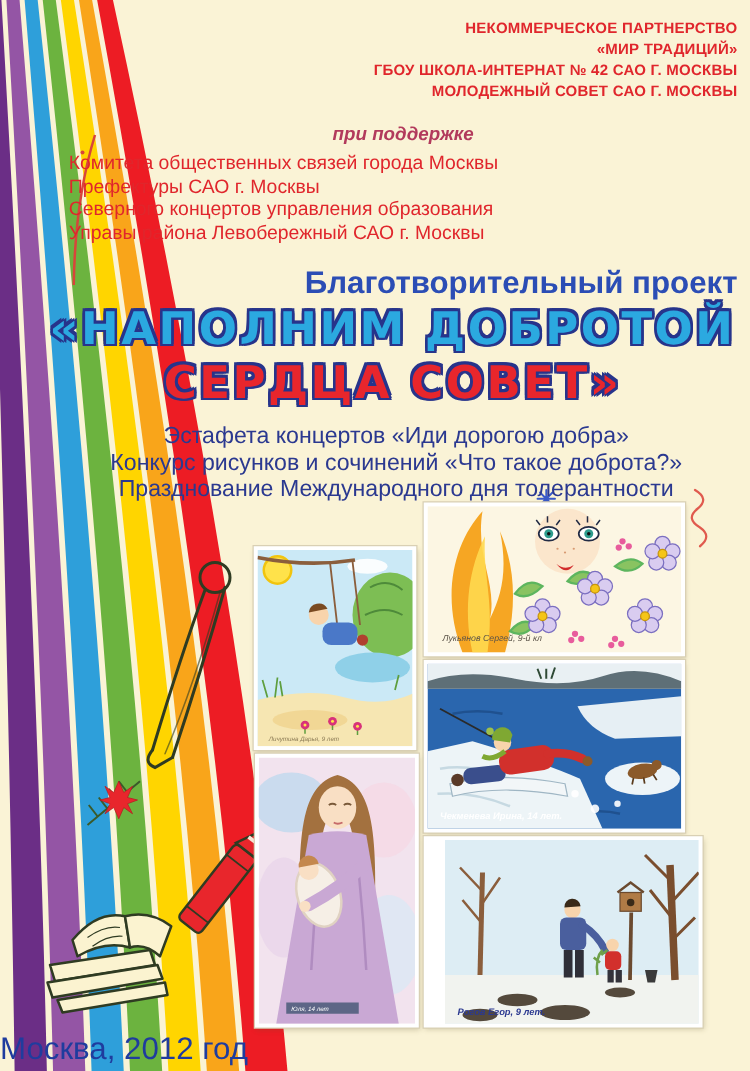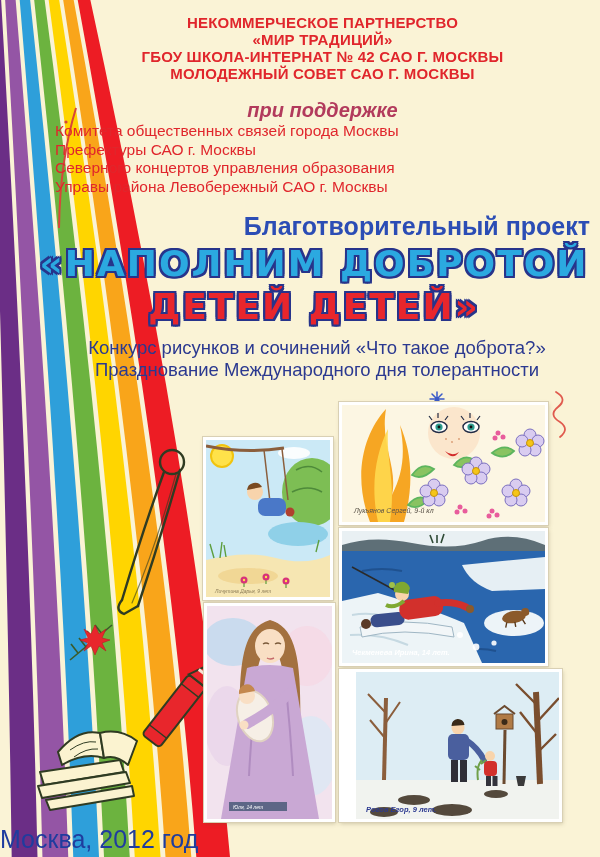--- a/index.html
+++ b/index.html
@@ -1,23 +1,23 @@
 <!DOCTYPE html>
 <html><head>
 <meta charset="utf-8">
 <style>
   html,body{margin:0;padding:0;background:#FAF3D6;}
   .poster{position:relative;width:600px;height:857px;background:#FAF3D6;overflow:hidden;
           font-family:"Liberation Sans",sans-serif;}
   svg.bgart{position:absolute;left:0;top:0;width:600px;height:857px;}
 
-  .hdr{position:absolute;top:14px;left:55px;right:10px;text-align:center;
-       color:#E0262C;font-weight:bold;font-size:15px;line-height:17px;letter-spacing:.2px;}
+  .hdr{position:absolute;top:14px;left:55px;right:10px;text-align:right;
+       color:#E0262C;font-weight:bold;font-size:12px;line-height:17px;letter-spacing:.2px;}
   .supp-label{position:absolute;top:99px;left:55px;right:10px;text-align:center;
-       color:#B23A5C;font-style:italic;font-weight:bold;font-size:20px;}
+       color:#B23A5C;font-style:italic;font-weight:bold;font-size:15px;}
   .supp{position:absolute;top:122px;left:55px;right:10px;text-align:left;
        color:#E0262C;font-size:15.5px;line-height:18.5px;}
   .kicker{position:absolute;top:212px;left:30px;right:10px;text-align:right;
        color:#2B4DB5;font-weight:bold;font-size:25px;}
   .title{position:absolute;left:0;right:0;text-align:center;font-weight:bold;
        font-family:"DejaVu Sans",sans-serif;font-size:36px;letter-spacing:2px;
        text-shadow:-2px -2px 0 #27348B,2px -2px 0 #27348B,-2px 2px 0 #27348B,2px 2px 0 #27348B,
                    -2px 0 0 #27348B,2px 0 0 #27348B,0 -2px 0 #27348B,0 2px 0 #27348B;margin-left:28px;}
   .t1{top:243px;color:#2BA9E0;}
   .t2{top:286px;color:#E8262C;}
@@ -105,23 +105,24 @@
 
   <div class="supp">
     <div>Комитета общественных связей города Москвы</div>
     <div>Префектуры САО г. Москвы</div>
     <div>Северного концертов управления образования</div>
     <div>Управы района Левобережный САО г. Москвы</div>
   </div>
 
   <div class="kicker">Благотворительный проект</div>
   <div class="title t1">«НАПОЛНИМ ДОБРОТОЙ</div>
-  <div class="title t2">ДЕТЕЙ ДЕТЕЙ»</div>
+  <div class="title t2">СЕРДЦА СОВЕТ»</div>
 
   <div class="events">
+    <div>Эстафета концертов «Иди дорогою добра»</div>
     <div>Конкурс рисунков и сочинений «Что такое доброта?»</div>
     <div>Празднование Международного дня толерантности</div>
   </div>
 
   <figure class="fig" id="fig1" style="margin:0">
     <svg width="124" height="157" viewBox="0 0 124 157">
       <rect width="124" height="157" fill="#CBE9F6"></rect>
       <circle cx="16" cy="16" r="11" fill="#FFE24A" stroke="#F1C40F" stroke-width="2"></circle>
       <ellipse cx="88" cy="13" rx="16" ry="6" fill="#FFFFFF" opacity=".9"></ellipse>
       <ellipse cx="106" cy="52" rx="30" ry="34" fill="#7DBE54"></ellipse>

